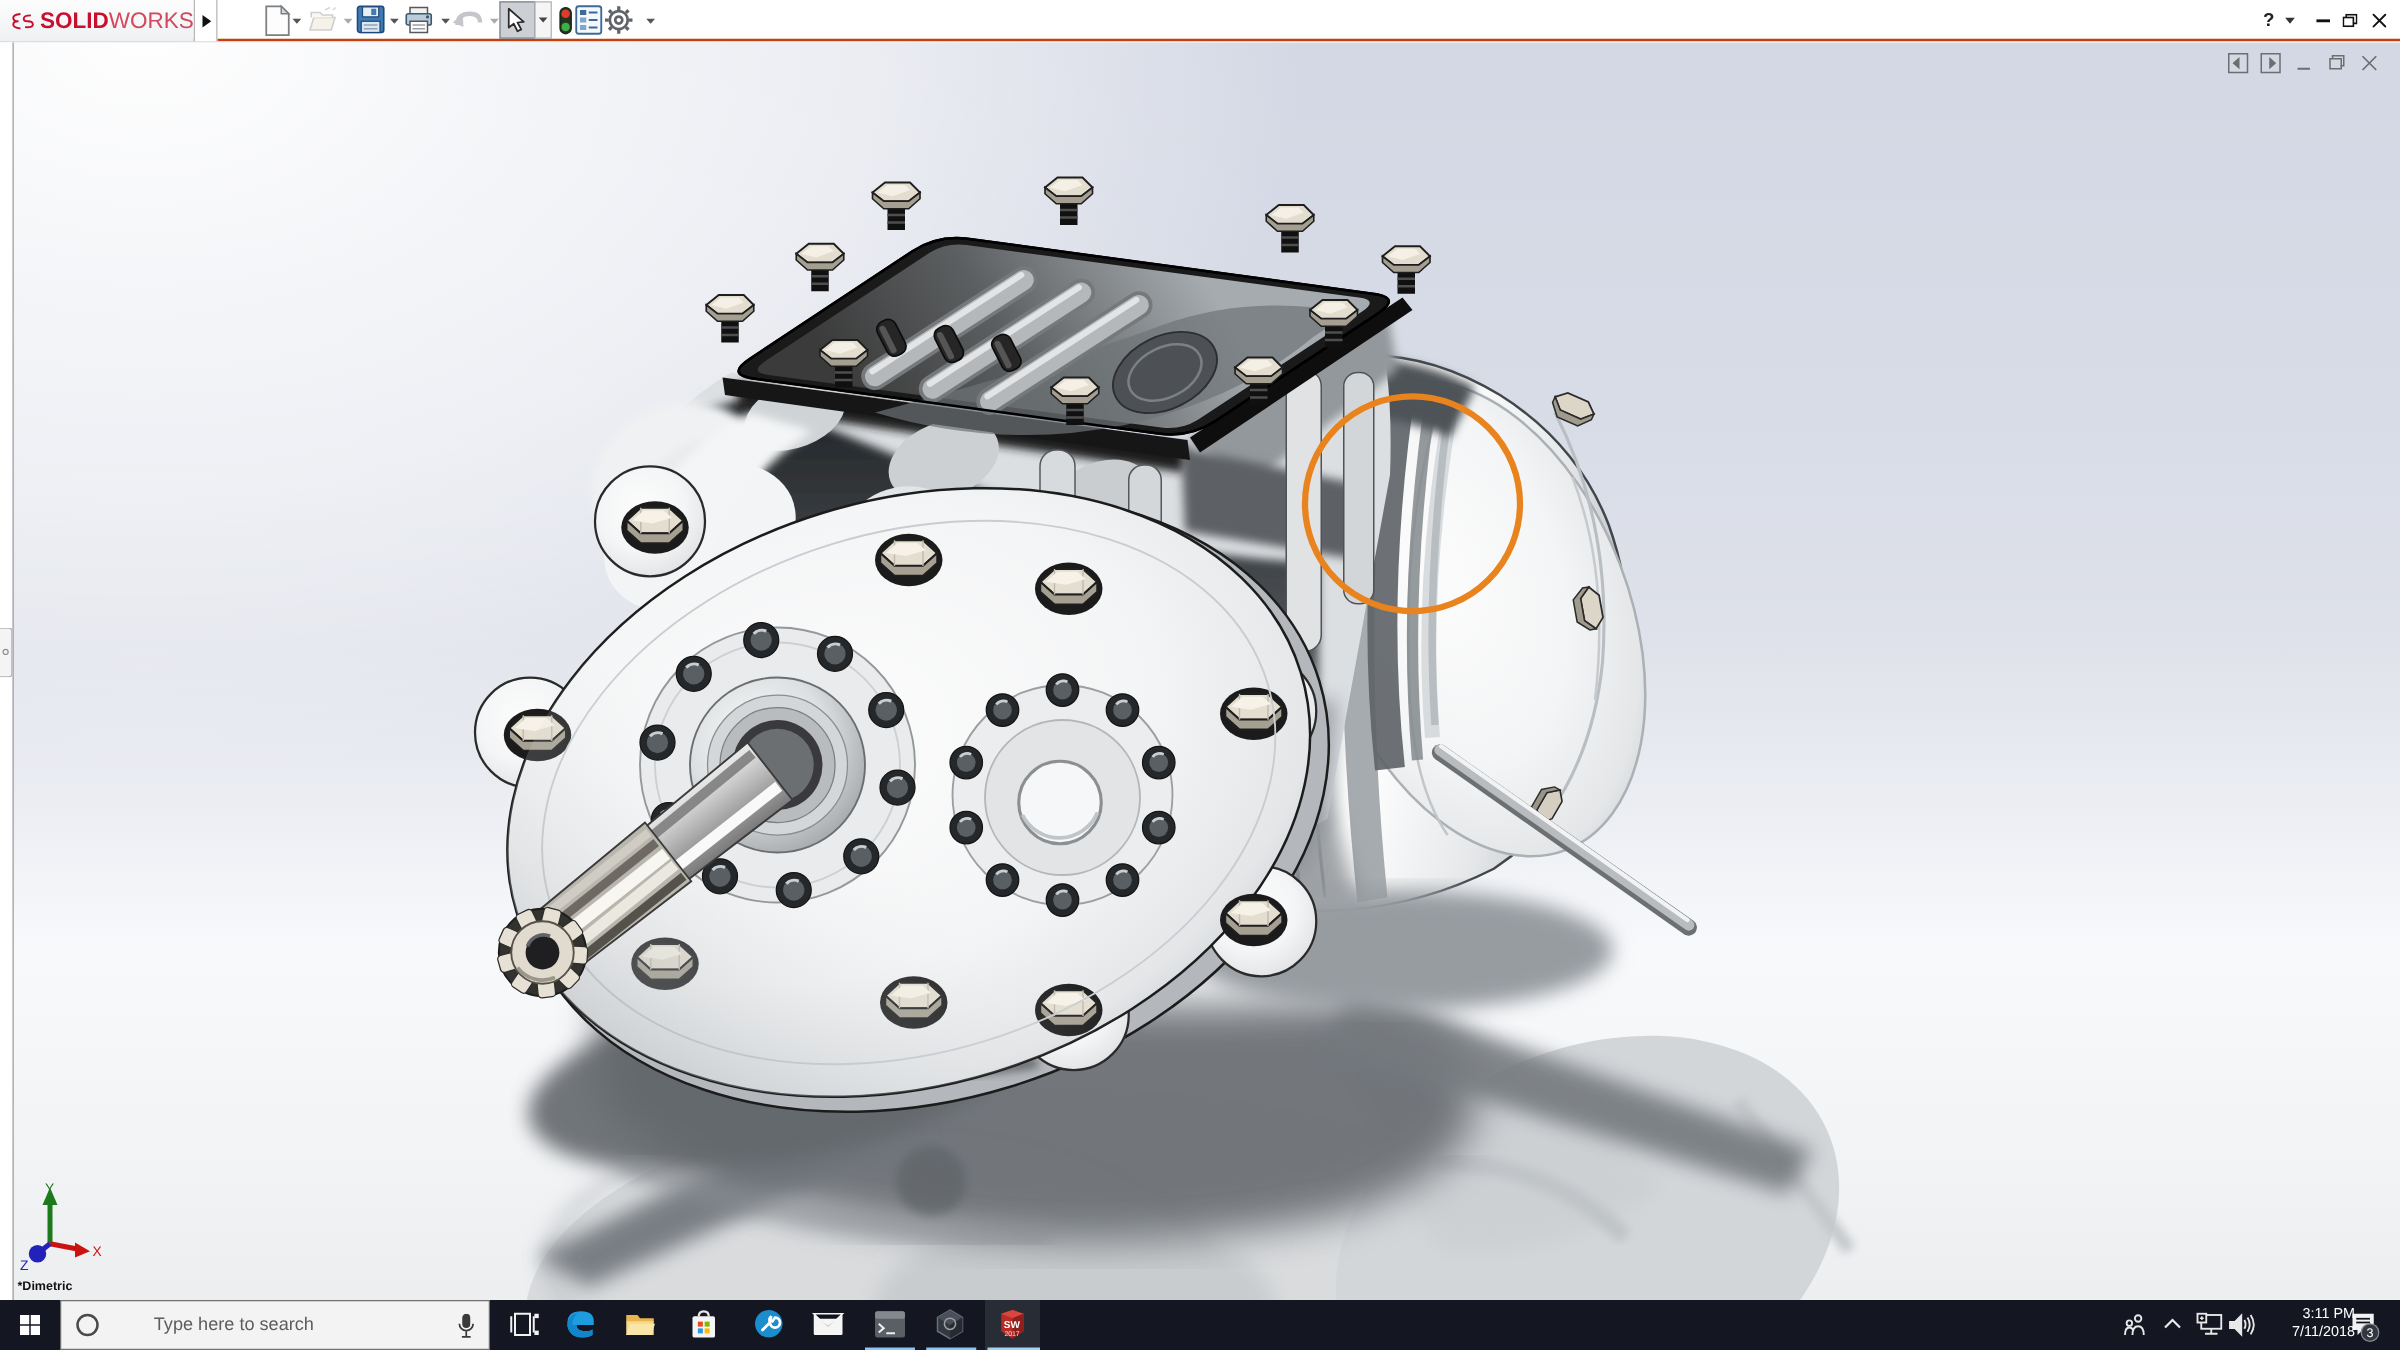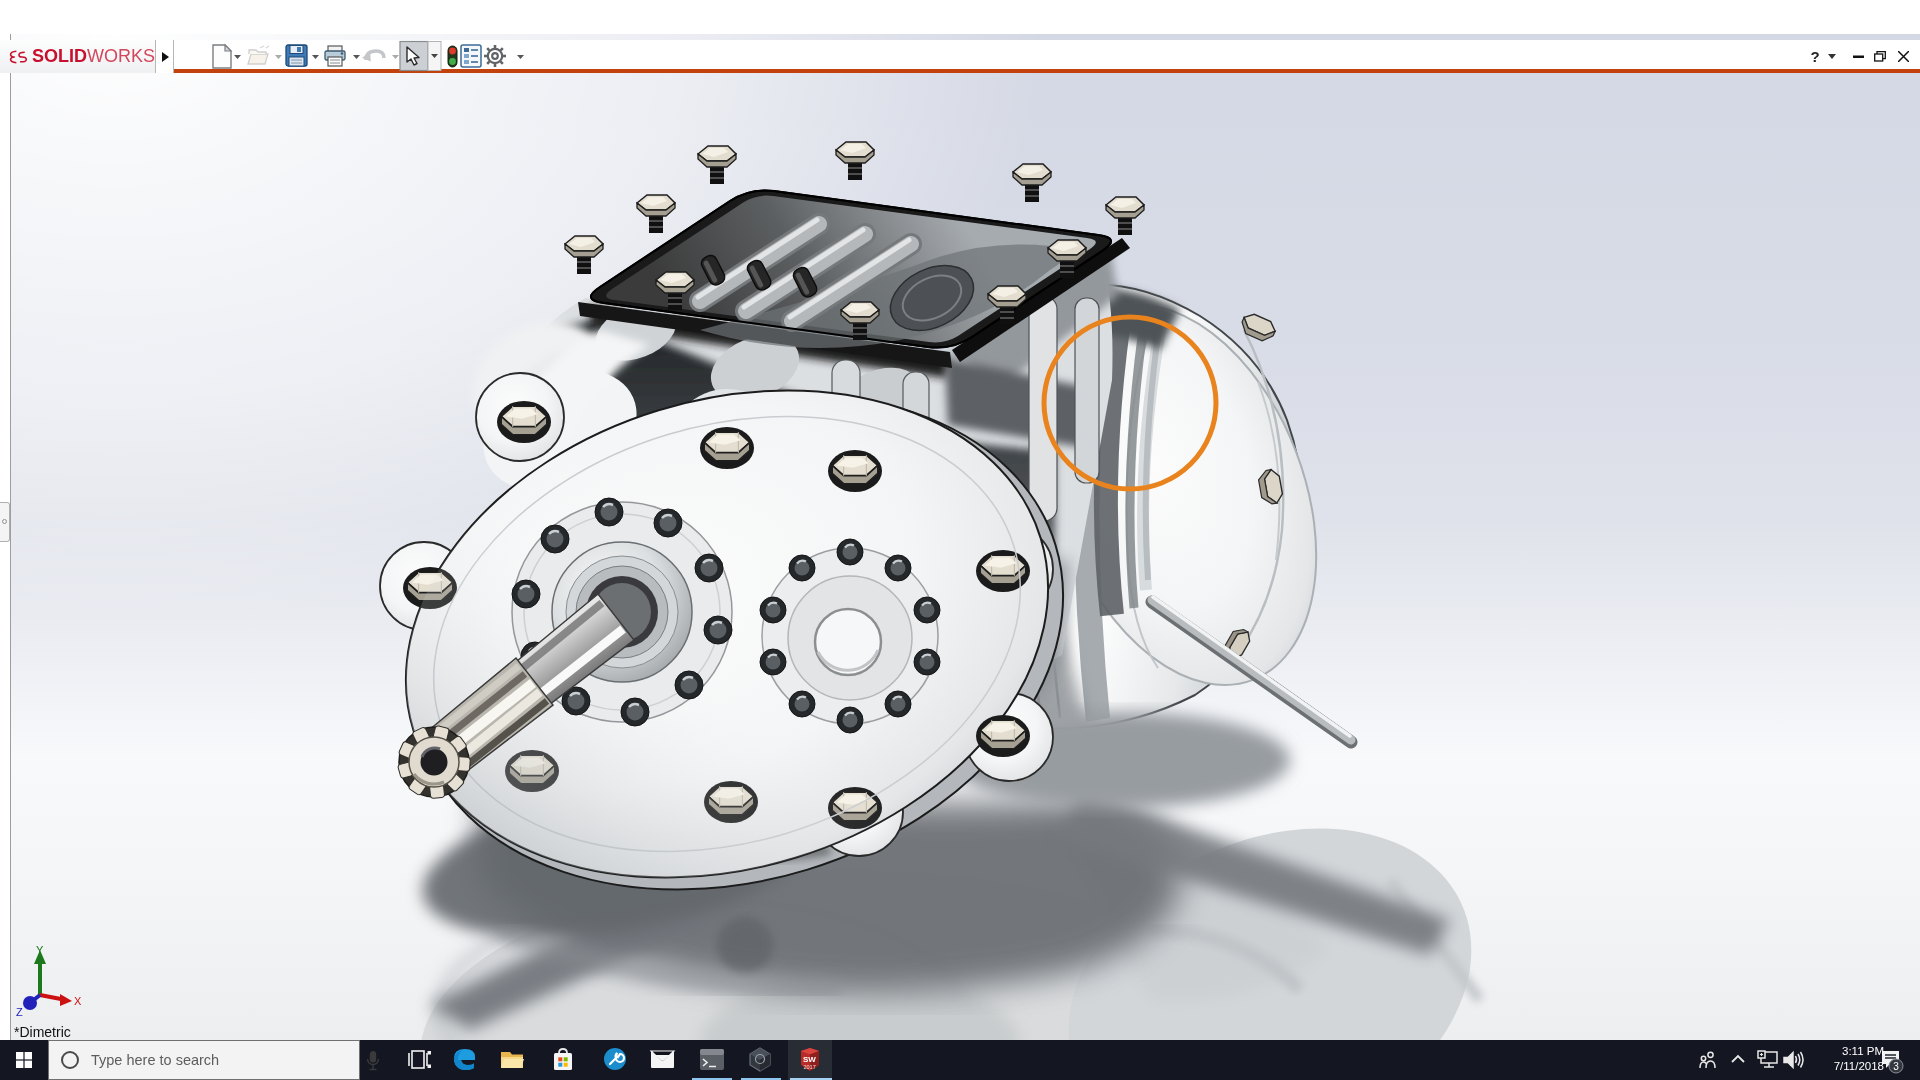--- a/index.html
+++ b/index.html
@@ -1,37 +1,37 @@
 <!DOCTYPE html>
 <html><head>
 <meta charset="utf-8">
 <style>
   * { margin:0; padding:0; box-sizing:border-box; }
   html,body { width:1920px; height:1080px; overflow:hidden; font-family:"Liberation Sans",sans-serif; background:#fff; }
   #page { position:relative; width:1920px; height:1080px; }
   
-  #topbar { position:absolute; left:0; top:0; width:1920px; height:33px; background:#ffffff; border-bottom:4px solid #c2410c;margin-top:40px; }
+  #topbar { position:absolute; left:0; top:0; width:1920px; height:33px; background:#ffffff; border-bottom:2px solid #c2410c; }
   #logo { position:absolute; left:0; top:0; width:155px; height:33px; background:linear-gradient(#fdfdfd,#eef0f2); display:flex; align-items:center; }
   .swtext { font-size:18px; letter-spacing:0; color:#c8102e; margin-left:8px; font-weight:bold; }
   .swtext .works { font-weight:normal; color:#d4475c; }
   #flyout { position:absolute; left:155px; top:0; width:19px; height:33px; border-left:1px solid #b7b7b7; border-right:1px solid #b7b7b7; background:#fff; display:flex; align-items:center; justify-content:center; }
   #title { position:absolute; left:955px; top:0; width:420px; height:33px; line-height:33px; font-size:12.5px; color:#000; text-align:center; }
   .wbtn { position:absolute; top:0; height:33px; display:flex; align-items:center; justify-content:center; color:#222; }
   
   #viewport { position:absolute; left:0; top:34px; width:1920px; height:1006px;
      background:radial-gradient(1500px 950px at 6% 0%, rgba(255,255,255,0.98) 0%, rgba(255,255,255,0.55) 38%, rgba(255,255,255,0) 62%),
      linear-gradient(to bottom, #d4d8e4 0%, #d8dce7 30%, #dfe2ea 48%, #edeff4 62%, #f8f9fb 72%, #f5f6f8 82%, #eceef0 100%); }
   #leftline { position:absolute; left:10px; top:0; width:1px; height:1006px; background:#9d9d9d; }
   #leftstrip { position:absolute; left:0; top:0; width:10px; height:1006px; background:#ffffff; }
   #lefttab { position:absolute; left:0px; top:468px; width:10px; height:40px; background:#f4f4f4; border:1px solid #b0b0b0; border-left:none; border-radius:0 3px 3px 0; }
   #lefttab i { position:absolute; left:2px; top:16px; width:5px; height:5px; border:1px solid #909090; border-radius:50%; }
-  #dimetric { position:absolute; left:14px; top:990px; font-size:14px; font-weight:normal; color:#111; }
+  #dimetric { position:absolute; left:14px; top:990px; font-size:10px; font-weight:bold; color:#111; }
   
   #taskbar { position:absolute; left:0; top:1040px; width:1920px; height:40px; background:#141622; }
-  #searchbox { position:absolute; left:48px; top:0px; width:312px; height:40px; background:#f3f3f3; border:1px solid #707070; display:flex; align-items:center; }
+  #searchbox { position:absolute; left:48px; top:0px; width:344px; height:40px; background:#f3f3f3; border:1px solid #707070; display:flex; align-items:center;gap:32px; }
   #searchbox .ring { width:18px; height:18px; border:2.5px solid #4a4a4a; border-radius:50%; margin-left:12px; }
   #searchbox .stext { font-size:14.5px; color:#5d5d5d; margin-left:12px; }
   .clock { position:absolute; top:4px; color:#fff; font-size:11.5px; text-align:right; line-height:15px; }
 </style>
 </head>
 <body>
 <div id="page">
 
   <div id="viewport">
     <svg id="model" width="1920" height="1006" viewBox="0 34 1920 1006" style="position:absolute;left:0;top:0;">

